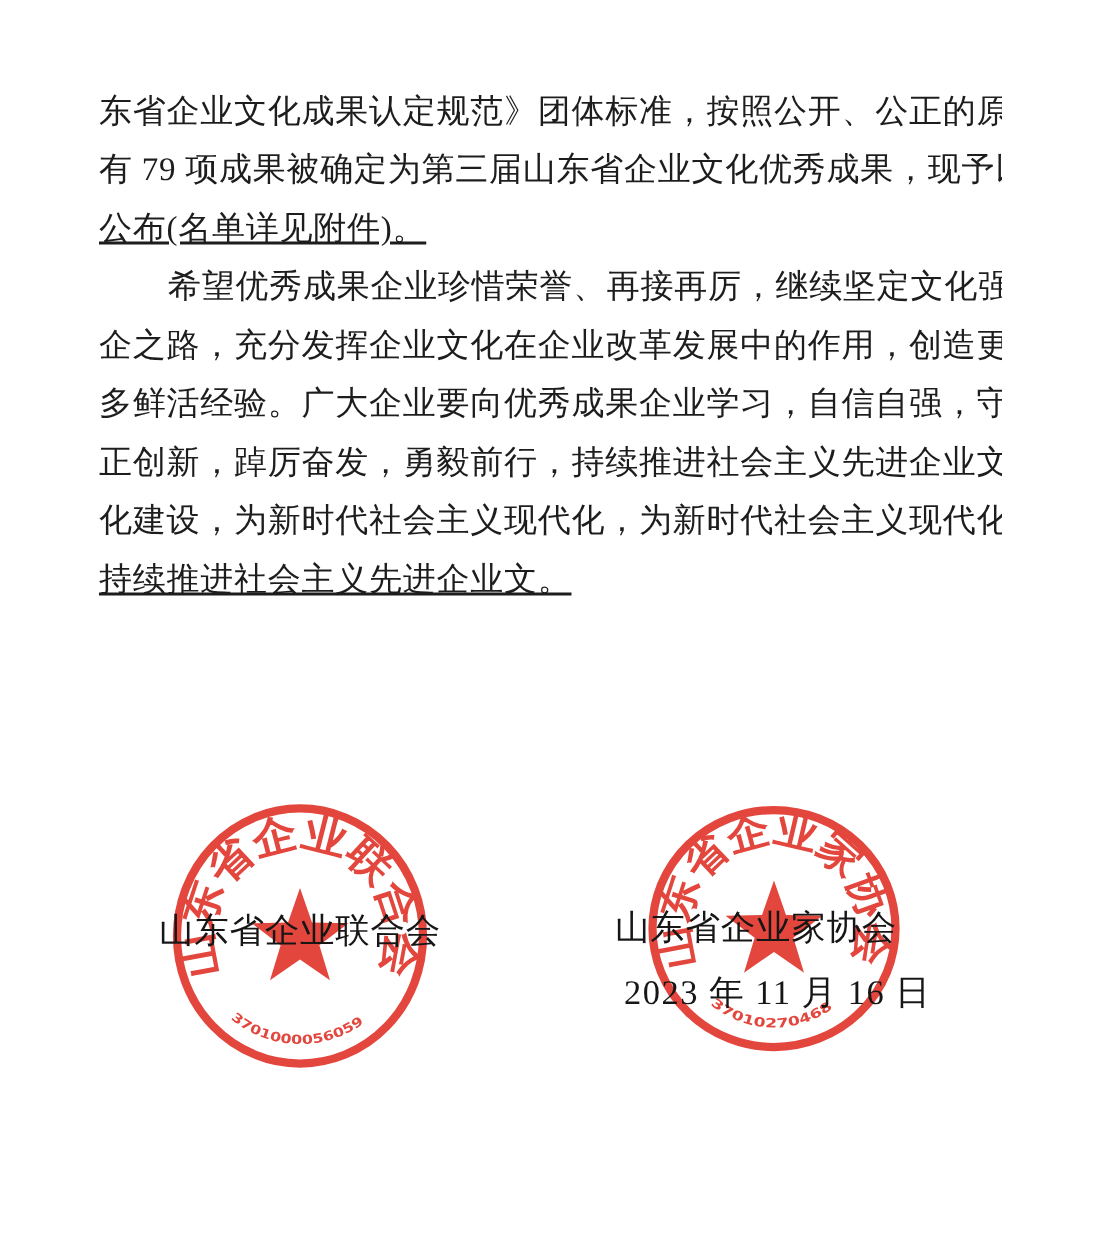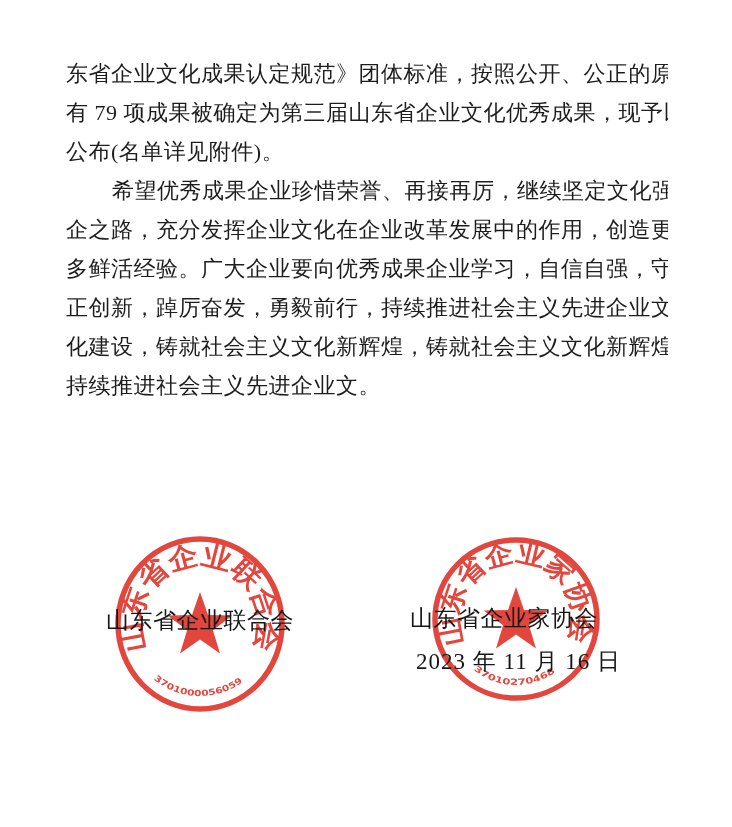--- a/index.html
+++ b/index.html
@@ -26,20 +26,21 @@
   .line {
     height: 39px;
     text-align: justify;
     text-align-last: justify;
     overflow: hidden;
     white-space: nowrap;
   }
   .line.para-end {
     text-align: left;
     text-align-last: left;
+    text-decoration: underline;
   }
   .line.first-indent { text-indent: 46px; }
   .attachment {
     margin-top: 39px;
     height: 39px;
     text-align: left;
     text-align-last: left;
     text-indent: 46px;
     white-space: nowrap;
   }
@@ -78,21 +79,21 @@
 
   <div class="body-text">
     <div class="line">东省企业文化成果认定规范》团体标准，按照公开、公正的原</div>
     <div class="line">有 79 项成果被确定为第三届山东省企业文化优秀成果，现予以</div>
     <div class="line para-end">公布(名单详见附件)。</div>
 
     <div class="line first-indent">希望优秀成果企业珍惜荣誉、再接再厉，继续坚定文化强</div>
     <div class="line">企之路，充分发挥企业文化在企业改革发展中的作用，创造更</div>
     <div class="line">多鲜活经验。广大企业要向优秀成果企业学习，自信自强，守</div>
     <div class="line">正创新，踔厉奋发，勇毅前行，持续推进社会主义先进企业文</div>
-    <div class="line">化建设，铸就社会主义文化新辉煌，铸就社会主义文化新辉煌</div>
+    <div class="line">化建设，为新时代社会主义现代化，为新时代社会主义现代化</div>
     <div class="line para-end">持续推进社会主义先进企业文。</div>
 
   </div>
 
   <svg class="seal seal-left" viewBox="0 0 176 182">
     <ellipse cx="88" cy="91" rx="82" ry="85" fill="none" stroke="#e03228" stroke-width="5.5"></ellipse>
     <path id="arcL1" d="M 34.5 115.9 A 59 59 0 1 1 141.5 115.9" fill="none"></path>
     <text class="ring-text" font-size="28">
       <textPath href="#arcL1" startOffset="0" textLength="236" lengthAdjust="spacingAndGlyphs">山东省企业联合会</textPath>
     </text>

